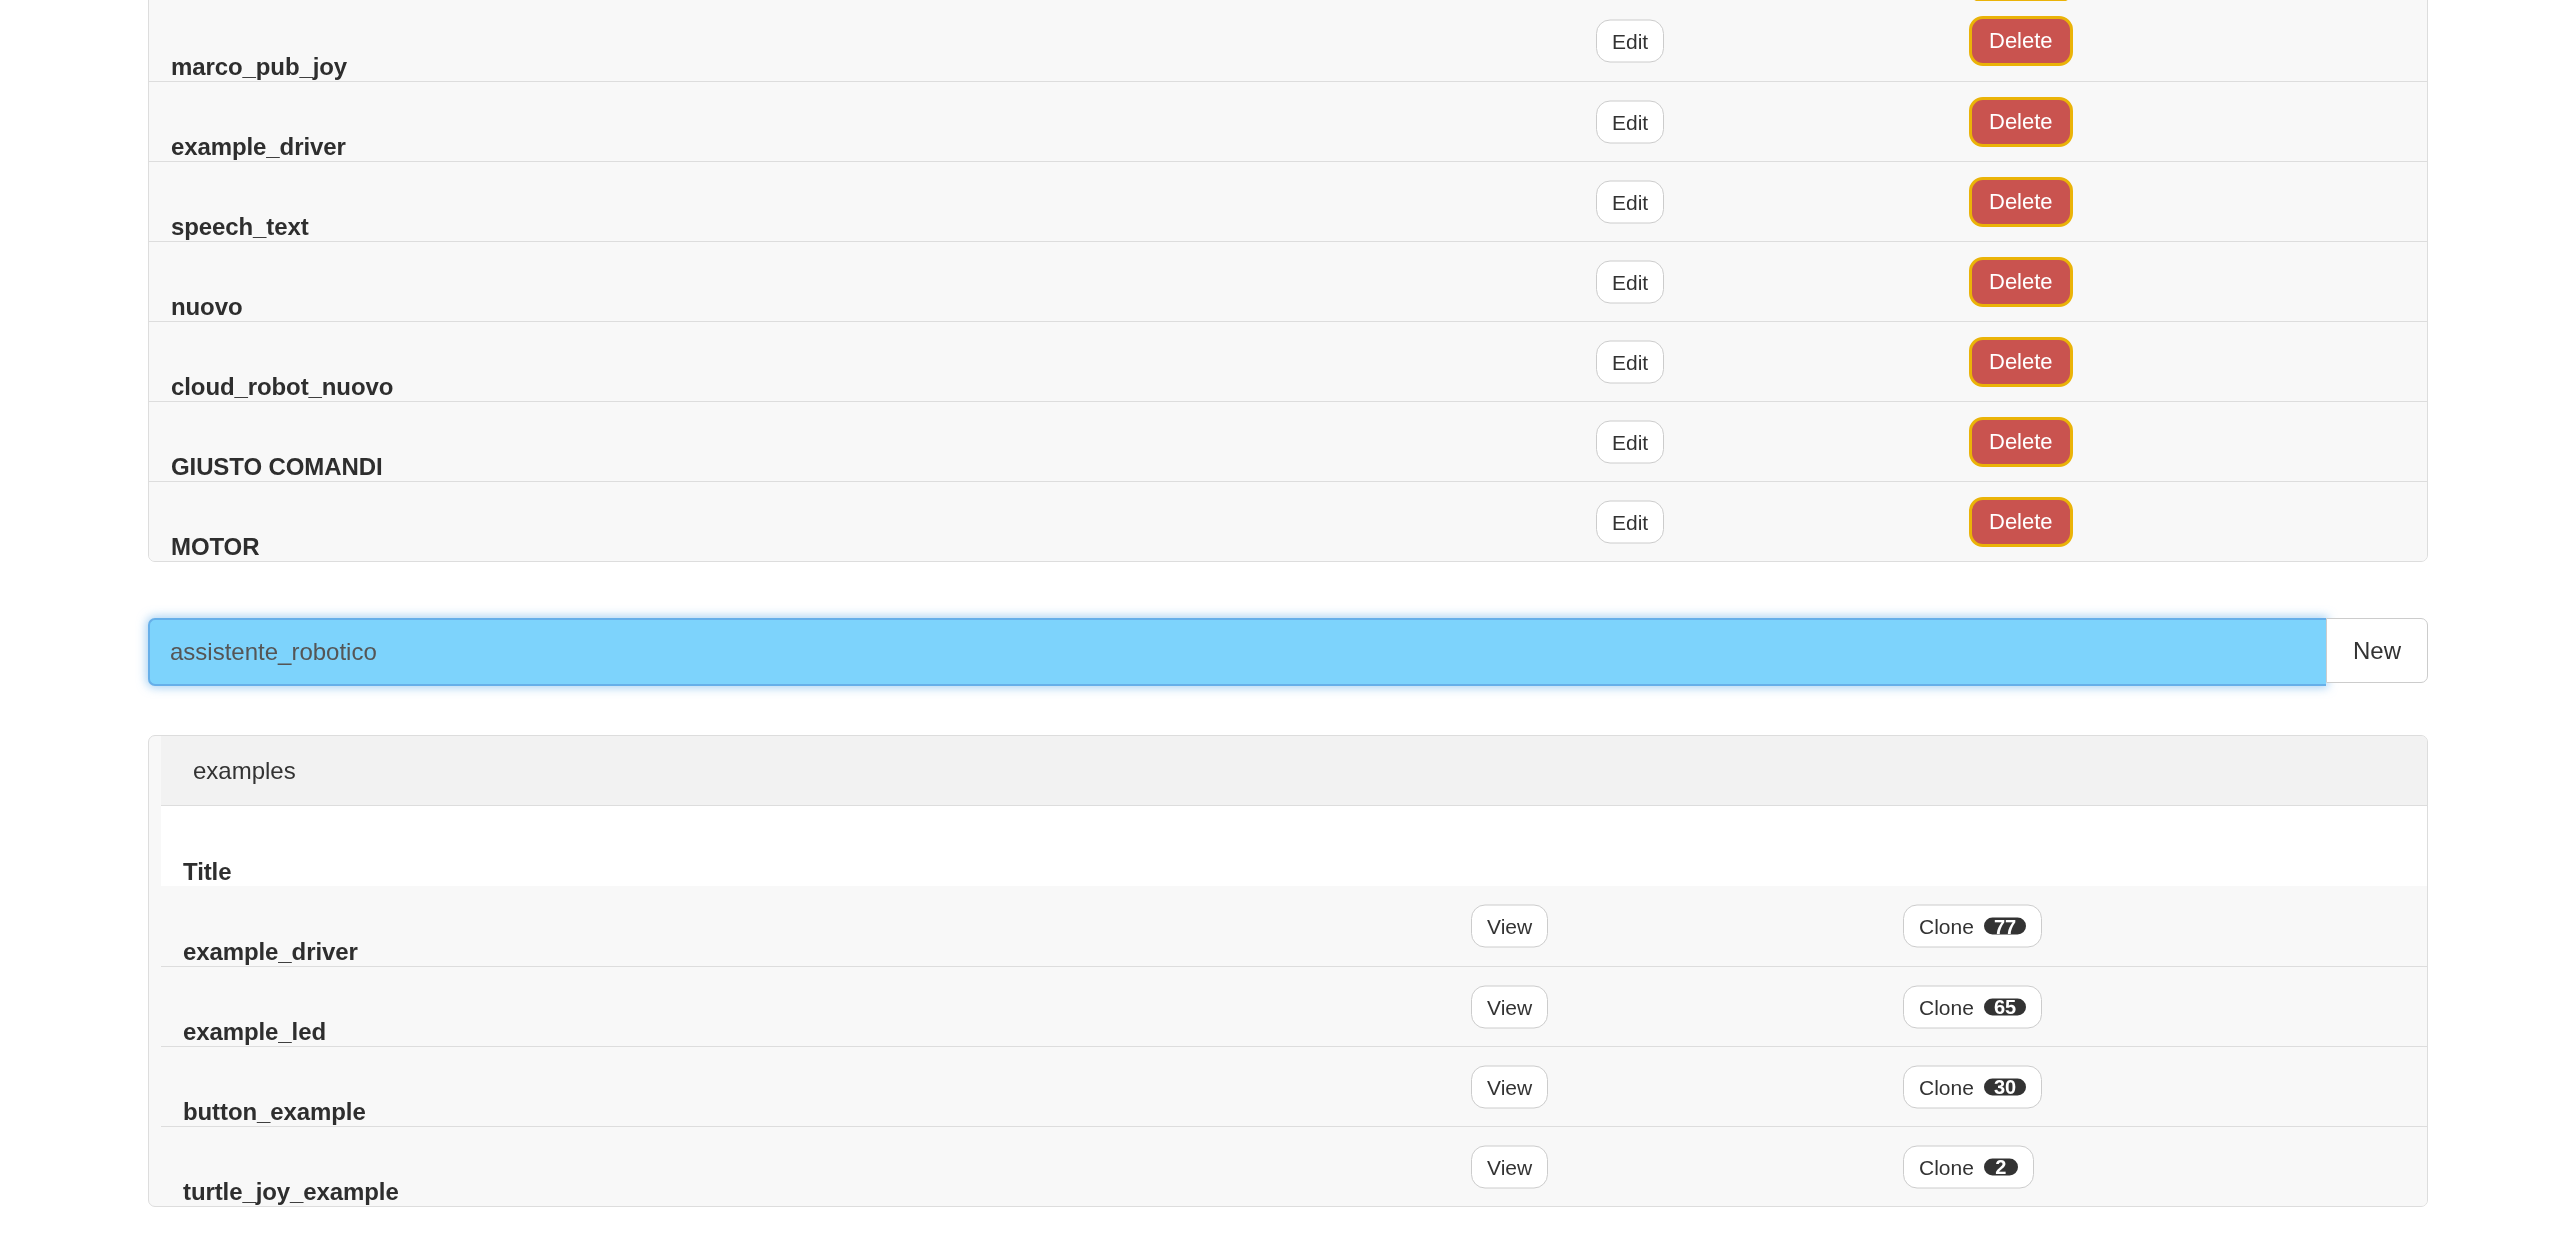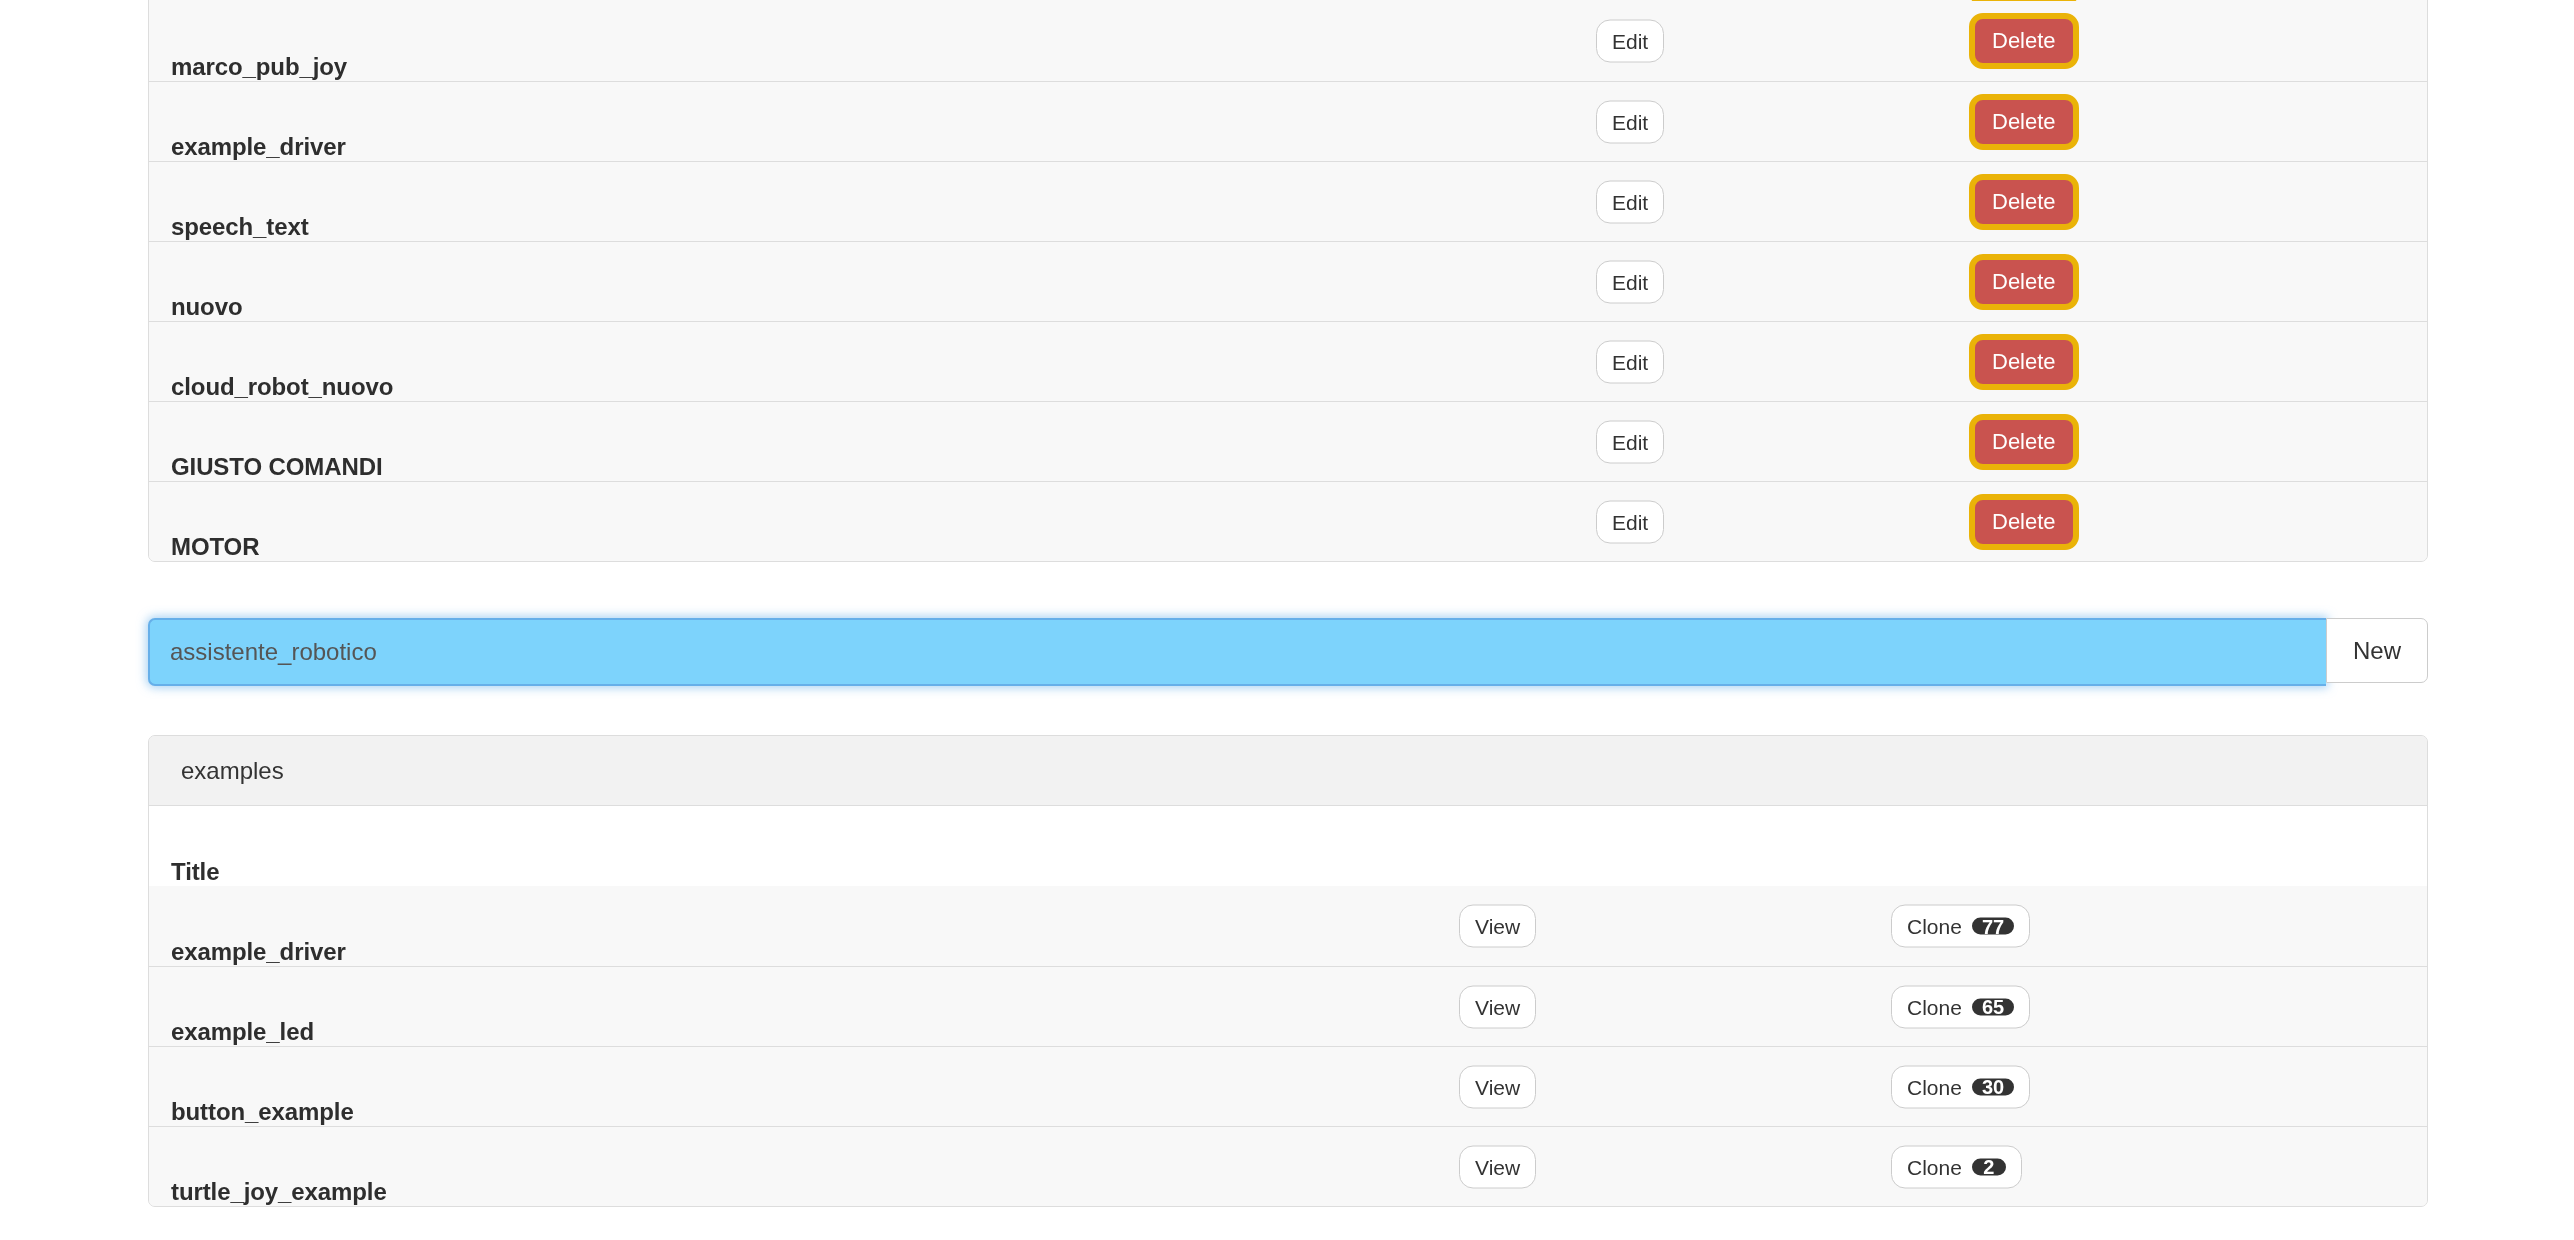--- a/index.html
+++ b/index.html
@@ -106,21 +106,21 @@
 
   .btn-default {
     background: #ffffff;
     border: 1px solid #cccccc;
     color: #333333;
     padding: 10px 15px;
   }
 
   .btn-danger {
     background: #c9534f;
-    border: 6px solid #eab308;
+    border: 3px solid #eab308;
     color: #ffffff;
     padding: 11px 17px;
     font-size: 22px;
   }
 
   .btn-badge {
     display: inline-flex;
     align-items: center;
     justify-content: center;
     min-width: 34px;
@@ -242,21 +242,21 @@
       </div>
   </div>
 
   <div class="input-group">
     <input class="form-control" type="text" value="assistente_robotico" placeholder="" style="">
     <span class="input-group-btn">
       <button class="btn">New</button>
     </span>
   </div>
 
-  <div class="panel" id="examples-panel" style="top:735px;">
+  <div class="panel" id="examples-panel" style="top:735px;padding-left:12px;">
 
     <div class="panel-heading">examples</div>
 
     <div class="row-item white" style="border-top:none;">
       <span class="row-title">Title</span>
     </div>
 
     <div id="examples-rows">
         <div class="row-item">
           <span class="row-title">example_driver</span>

